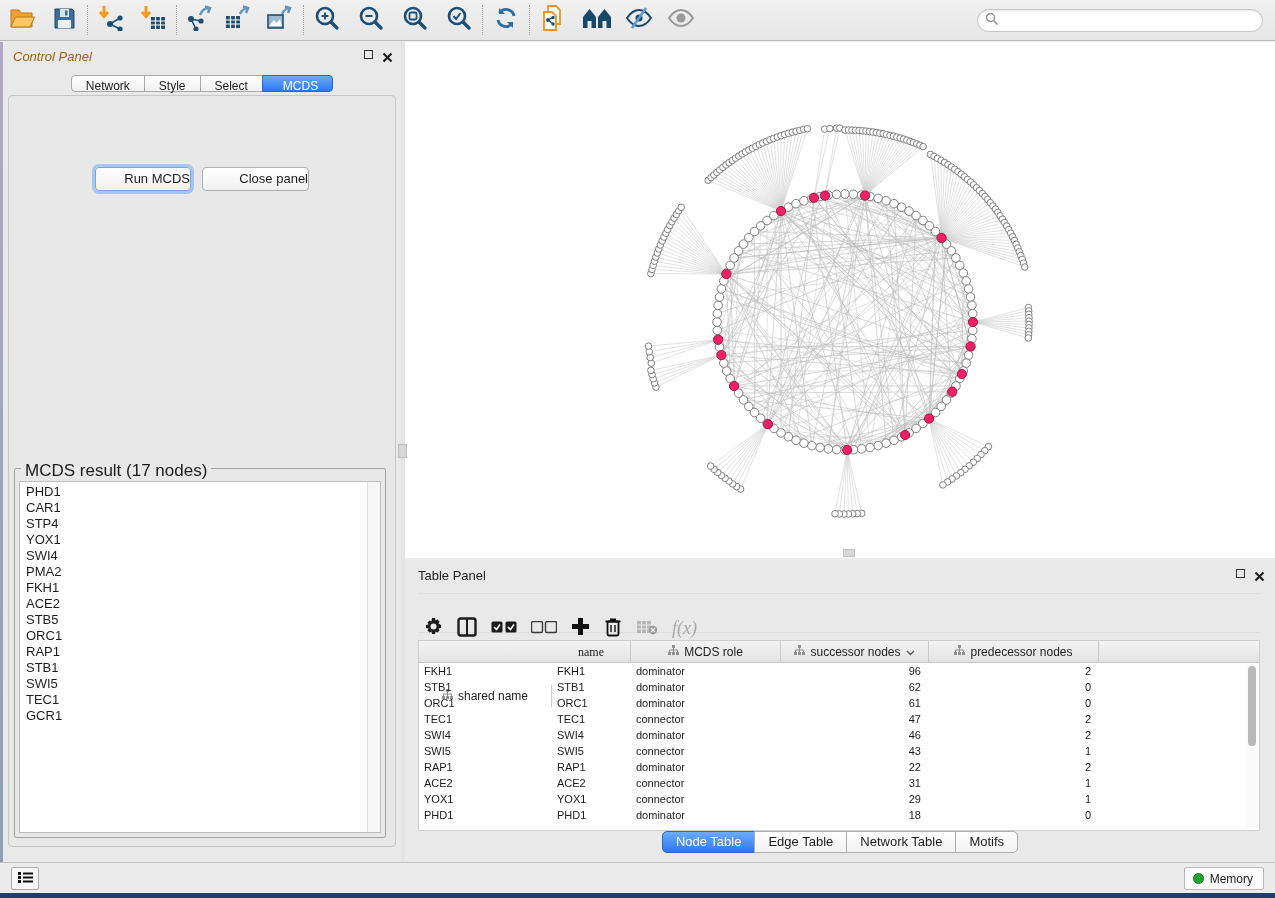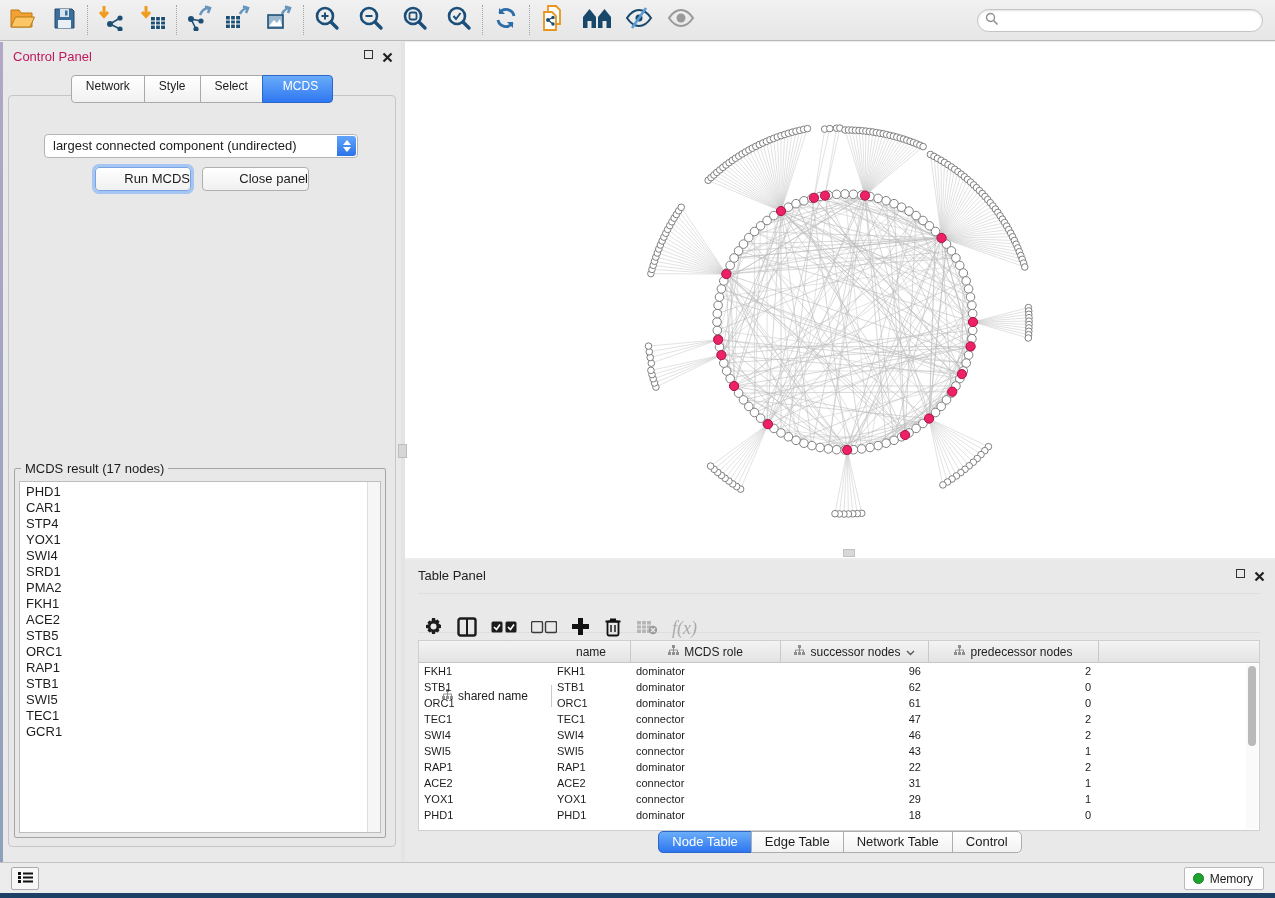--- a/index.html
+++ b/index.html
@@ -10,40 +10,40 @@
   #toolbar{position:absolute;left:0;top:0;width:1275px;height:41px;background:linear-gradient(#f1f1f1,#e6e6e6);border-bottom:1px solid #b9b9b9;display:flex;align-items:center;padding-left:6px;}
   .tb-btn{width:32px;height:32px;display:flex;align-items:center;justify-content:center;flex:0 0 auto;}
   .tb-sep{width:1px;height:30px;border-left:1px dotted #a5a5a5;margin:0 7px;flex:0 0 auto;}
   #search-box{position:absolute;right:12px;top:9px;width:286px;height:23px;background:#fff;border:1px solid #c4c4c4;border-radius:12px;box-shadow:inset 0 1px 2px rgba(0,0,0,.12);display:flex;align-items:center;padding-left:7px;}
   #search-box input{border:none;outline:none;flex:1;font-size:12px;background:transparent;margin-left:4px;}
   
   #left-strip{position:absolute;left:0;top:42px;width:3px;height:820px;background:linear-gradient(#b2a7c6,#8da0bb);}
   
   #control-panel{position:absolute;left:3px;top:42px;width:398px;height:820px;background:#e9e9e9;}
   #cp-header{position:absolute;left:0;top:0;width:100%;height:26px;}
-  #cp-title{position:absolute;left:10px;top:7px;font-size:13px;color:#be185d;}
+  #cp-title{position:absolute;left:10px;top:7px;font-size:13px;color:#a16207;font-style:italic;}
   .win-icons{position:absolute;right:8px;top:7px;display:flex;gap:9px;align-items:center;}
   .float-ic{width:9px;height:9px;border:1.5px solid #333;display:inline-block;background:transparent;}
   .close-ic{width:11px;height:11px;display:inline-block;}
   #ctl-tabs{position:absolute;left:0;top:33px;width:100%;display:flex;justify-content:center;z-index:2;}
-  .ctab{height:28px;line-height:20px;padding:0 14px;font-size:12px;background:linear-gradient(#ffffff,#f1f1f1);border:1px solid #a9a9a9;margin-left:-1px;color:#1c1c1c;}
+  .ctab{height:17px;line-height:20px;padding:0 14px;font-size:12px;background:linear-gradient(#ffffff,#f1f1f1);border:1px solid #a9a9a9;margin-left:-1px;color:#1c1c1c;}
   .ctab:first-child{border-radius:4px 0 0 4px;margin-left:0;}
   .ctab:last-child{border-radius:0 4px 4px 0;padding-left:20px;}
   .ctab.sel{background:linear-gradient(#69acf9,#2f77f1);color:#fff;border-color:#2b66c9;}
   #cp-content{position:absolute;left:5px;top:53px;width:388px;height:752px;background:#e8e8e8;border:1px solid #c6c6c6;border-radius:4px;}
   #opt-label{position:absolute;left:0;top:72px;width:100%;text-align:center;font-size:13px;}
   #criterion-select{position:absolute;left:41px;top:92px;width:314px;height:24px;background:#fff;border:1px solid #b4b4b4;border-radius:4px;font-size:13px;line-height:22px;padding-left:8px;}
   #criterion-stepper{position:absolute;right:1px;top:1px;bottom:1px;width:19px;border-radius:0 3px 3px 0;background:linear-gradient(#60a5fa,#2c72e9);display:flex;flex-direction:column;align-items:center;justify-content:center;gap:2px;}
   .arr-up{width:0;height:0;border-left:4px solid transparent;border-right:4px solid transparent;border-bottom:5px solid #fff;}
   .arr-dn{width:0;height:0;border-left:4px solid transparent;border-right:4px solid transparent;border-top:5px solid #fff;}
   .mac-btn{position:absolute;height:24px;background:linear-gradient(#ffffff,#f0f0f0);border:1px solid #b0b0b0;border-radius:4px;font-size:13px;text-align:right;line-height:22px;color:#1c1c1c;}
   #run-btn{left:92px;top:125px;width:96px;border-color:#79a4e3;box-shadow:0 0 0 3px rgba(110,168,250,.55);}
   #closepanel-btn{left:199px;top:125px;width:107px;}
   #mcds-group{position:absolute;left:11px;top:426px;width:372px;height:370px;border:1px solid #a5a5a5;border-radius:2px;}
-  #mcds-group-title{position:absolute;left:6px;top:-8px;background:#e8e8e8;padding:0 4px;font-size:13px;}
+  #mcds-group-title{position:absolute;left:6px;top:-8px;background:#e8e8e8;padding:0 4px;font-size:17px;}
   #mcds-list-wrap{position:absolute;left:4px;top:12px;right:4px;bottom:4px;background:#fff;border:1px solid #bdbdbd;overflow:hidden;}
   #mcds-list{position:absolute;left:0;top:2px;right:13px;}
   .mcds-item{height:16px;line-height:16px;font-size:13px;padding-left:6px;}
   #mcds-scroll{position:absolute;right:0;top:0;bottom:0;width:13px;background:#f6f6f6;border-left:1px solid #ddd;}
   
   #v-splitter{position:absolute;left:401px;top:42px;width:4px;height:820px;background:#e4e4e4;}
   #v-handle{position:absolute;left:398px;top:444px;width:9px;height:14px;background:#d7d7d7;border:1px solid #bdbdbd;z-index:3;}
   #h-handle{position:absolute;left:843px;top:549px;width:12px;height:8px;background:#d8d8d8;border:1px solid #c2c2c2;z-index:3;}
   
   #network-frame{position:absolute;left:405px;top:42px;width:870px;height:516px;background:#fff;}
@@ -230,39 +230,31 @@
             </svg></span>
       </span>
     </div>
     <div id="ctl-tabs">
         <div class="ctab">Network</div>
         <div class="ctab">Style</div>
         <div class="ctab">Select</div>
         <div class="ctab sel">MCDS</div>
       </div>
     <div id="cp-content"></div>
-    <div id="criterion-select">
-      <span>largest connected component (undirected)</span>
-      <span id="criterion-stepper">
-          <span class="arr-up"></span>
-          <span class="arr-dn"></span>
-        </span>
-    </div>
     <div class="mac-btn" id="run-btn">Run MCDS</div>
     <div class="mac-btn" id="closepanel-btn">Close panel</div>
     <div id="mcds-group">
       <span id="mcds-group-title">MCDS result (17 nodes)</span>
       <div id="mcds-list-wrap">
         <div id="mcds-list">
             <div class="mcds-item">PHD1</div>
             <div class="mcds-item">CAR1</div>
             <div class="mcds-item">STP4</div>
             <div class="mcds-item">YOX1</div>
             <div class="mcds-item">SWI4</div>
-            <div class="mcds-item">SRD1</div>
             <div class="mcds-item">PMA2</div>
             <div class="mcds-item">FKH1</div>
             <div class="mcds-item">ACE2</div>
             <div class="mcds-item">STB5</div>
             <div class="mcds-item">ORC1</div>
             <div class="mcds-item">RAP1</div>
             <div class="mcds-item">STB1</div>
             <div class="mcds-item">SWI5</div>
             <div class="mcds-item">TEC1</div>
             <div class="mcds-item">GCR1</div>
@@ -1014,21 +1006,21 @@
           <div class="th" style="width: 133px; margin-top: 44px;">
             <span><svg width="11" height="11" viewBox="0 0 11 11">
                 <rect x="4" y="0" width="3" height="3" fill="#8f8f8f"></rect>
                 <rect x="0" y="7" width="3" height="3" fill="#8f8f8f"></rect>
                 <rect x="4" y="7" width="3" height="3" fill="#8f8f8f"></rect>
                 <rect x="8" y="7" width="3" height="3" fill="#8f8f8f"></rect>
                 <path d="M5.5 3v2M1.5 7V5h8v2M5.5 5v2" stroke="#8f8f8f" fill="none"></path>
               </svg></span>
             <span>shared name</span>
           </div>
-          <div class="th" style="width: 79px;">
+          <div class="th" style="width: 79px; font-family: Liberation Serif, serif;">
             <span>name</span>
           </div>
           <div class="th" style="width: 150px;">
             <span><svg width="11" height="11" viewBox="0 0 11 11">
                 <rect x="4" y="0" width="3" height="3" fill="#8f8f8f"></rect>
                 <rect x="0" y="7" width="3" height="3" fill="#8f8f8f"></rect>
                 <rect x="4" y="7" width="3" height="3" fill="#8f8f8f"></rect>
                 <rect x="8" y="7" width="3" height="3" fill="#8f8f8f"></rect>
                 <path d="M5.5 3v2M1.5 7V5h8v2M5.5 5v2" stroke="#8f8f8f" fill="none"></path>
               </svg></span>
@@ -1132,21 +1124,21 @@
           </div>
         </div>
       <div id="tbl-scroll">
           <div id="tbl-thumb"></div>
         </div>
     </div>
     <div id="tbl-tabs">
         <div class="btab sel">Node Table</div>
         <div class="btab">Edge Table</div>
         <div class="btab">Network Table</div>
-        <div class="btab">Control</div>
+        <div class="btab">Motifs</div>
       </div>
   </div>
 
   <div id="status-bar">
     <div id="list-btn">
       <span><svg width="15" height="13" viewBox="0 0 15 13">
             <rect x="0" y="1" width="3" height="3" fill="#111"></rect>
             <rect x="5" y="1.5" width="10" height="2" fill="#111"></rect>
             <rect x="0" y="5" width="3" height="3" fill="#111"></rect>
             <rect x="5" y="5.5" width="10" height="2" fill="#111"></rect>

